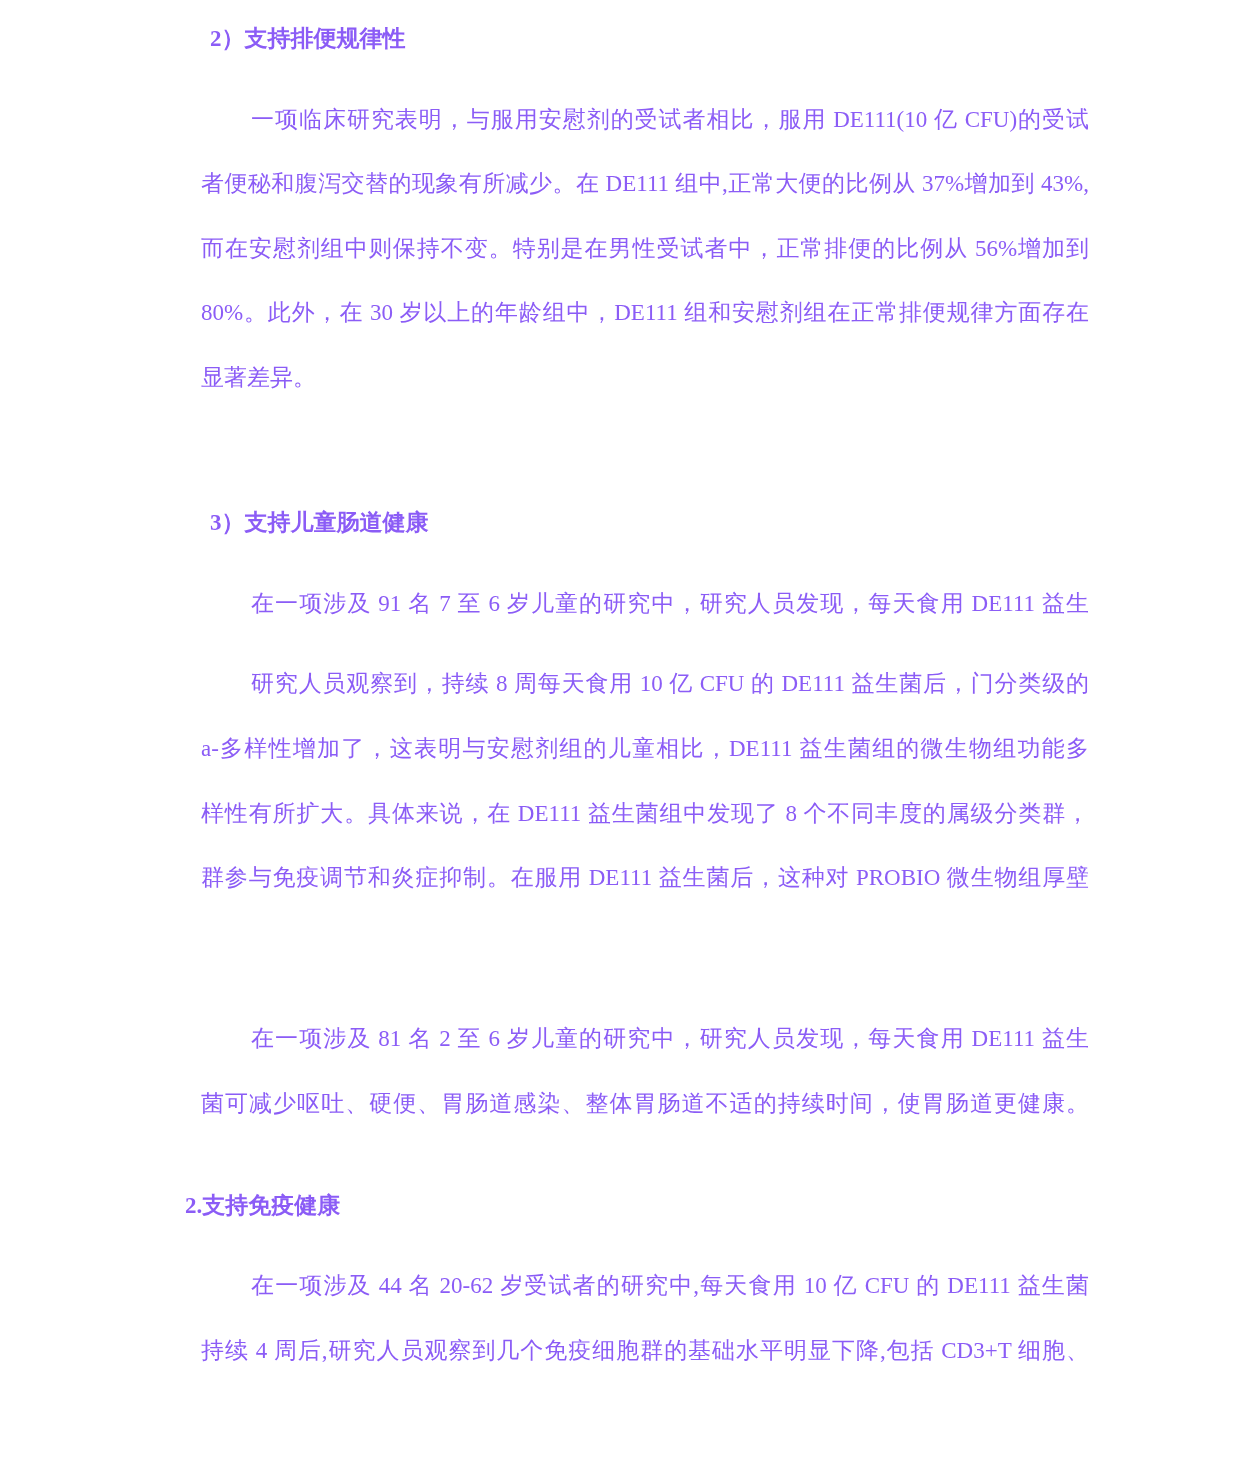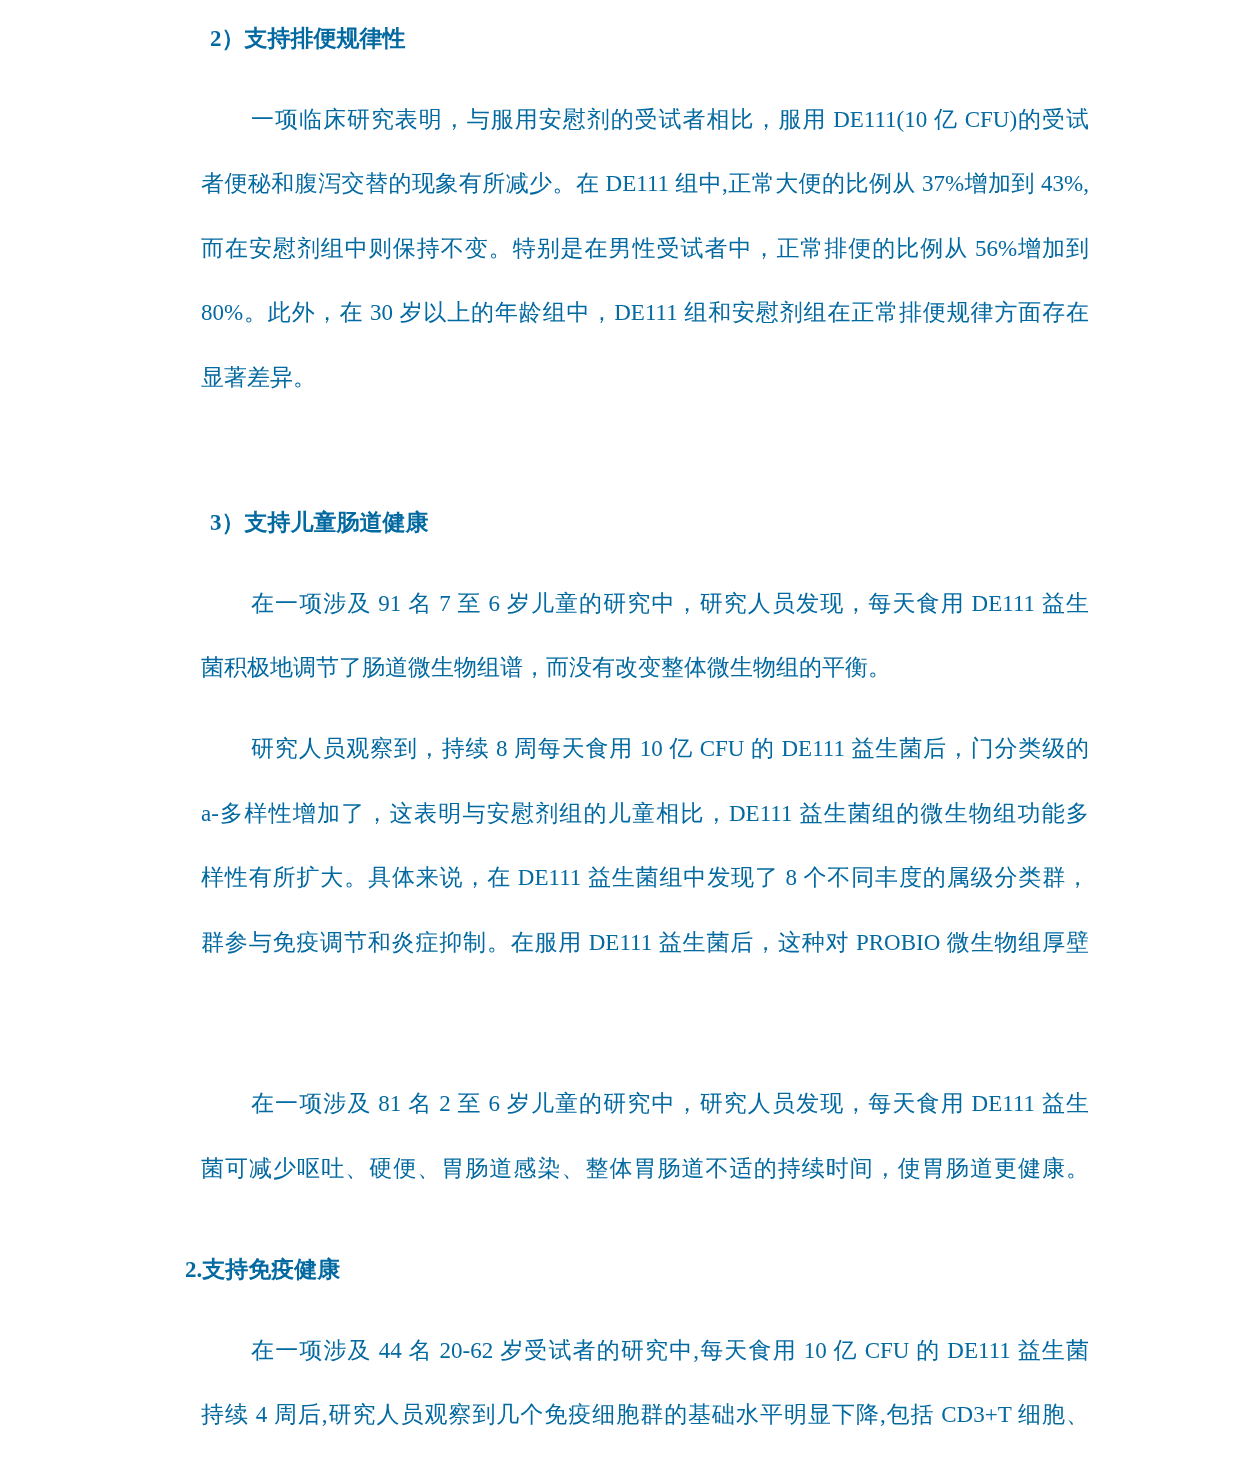--- a/index.html
+++ b/index.html
@@ -8,21 +8,21 @@
     background: #ffffff;
   }
   .page {
     position: relative;
     width: 1240px;
     height: 1465px;
     box-sizing: border-box;
     margin: 0;
     padding: 7px 135px 0 185px;
     background: #ffffff;
-    color: #0369a1;
+    color: #8b5cf6;
     font-family: "Liberation Serif", "DejaVu Serif", serif;
     font-size: 23px;
     overflow: hidden;
   }
   .heading {
     height: 64.6px;
     line-height: 64.6px;
     font-weight: bold;
     white-space: nowrap;
     overflow: hidden;
@@ -68,21 +68,20 @@
     <div class="line">80%。此外，在 30 岁以上的年龄组中，DE111 组和安慰剂组在正常排便规律方面存在</div>
     <div class="line last">显著差异。</div>
   </div>
 
   <div class="spacer"></div>
 
   <div class="heading num-paren">3）支持儿童肠道健康</div>
 
   <div class="para">
     <div class="line first">在一项涉及 91 名 7 至 6 岁儿童的研究中，研究人员发现，每天食用 DE111 益生</div>
-    <div class="line last">菌积极地调节了肠道微生物组谱，而没有改变整体微生物组的平衡。</div>
   </div>
 
   <div class="para">
     <div class="line first">研究人员观察到，持续 8 周每天食用 10 亿 CFU 的 DE111 益生菌后，门分类级的</div>
     <div class="line">a-多样性增加了，这表明与安慰剂组的儿童相比，DE111 益生菌组的微生物组功能多</div>
     <div class="line">样性有所扩大。具体来说，在 DE111 益生菌组中发现了 8 个不同丰度的属级分类群，</div>
     <div class="line">群参与免疫调节和炎症抑制。在服用 DE111 益生菌后，这种对 PROBIO 微生物组厚壁</div>
   </div>
 
   <div class="spacer"></div>

